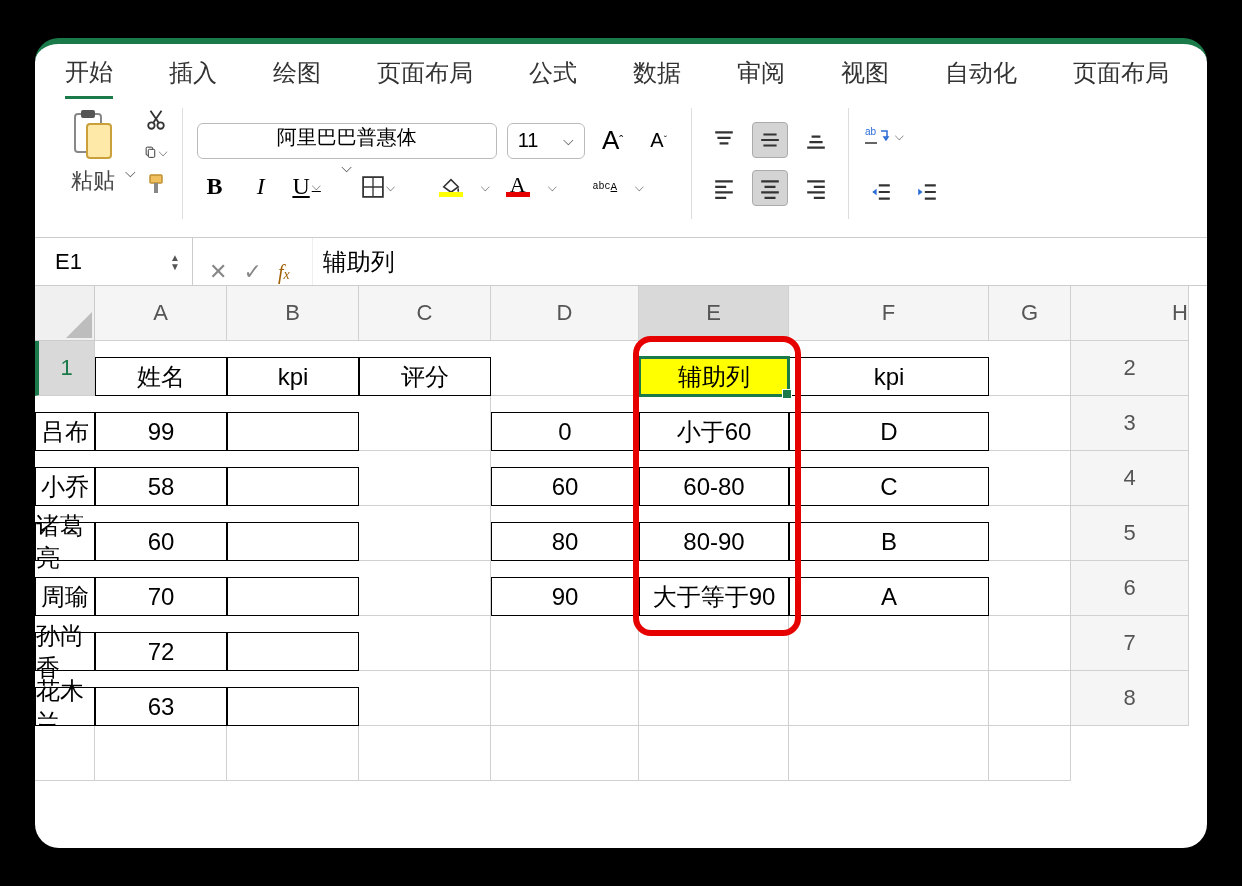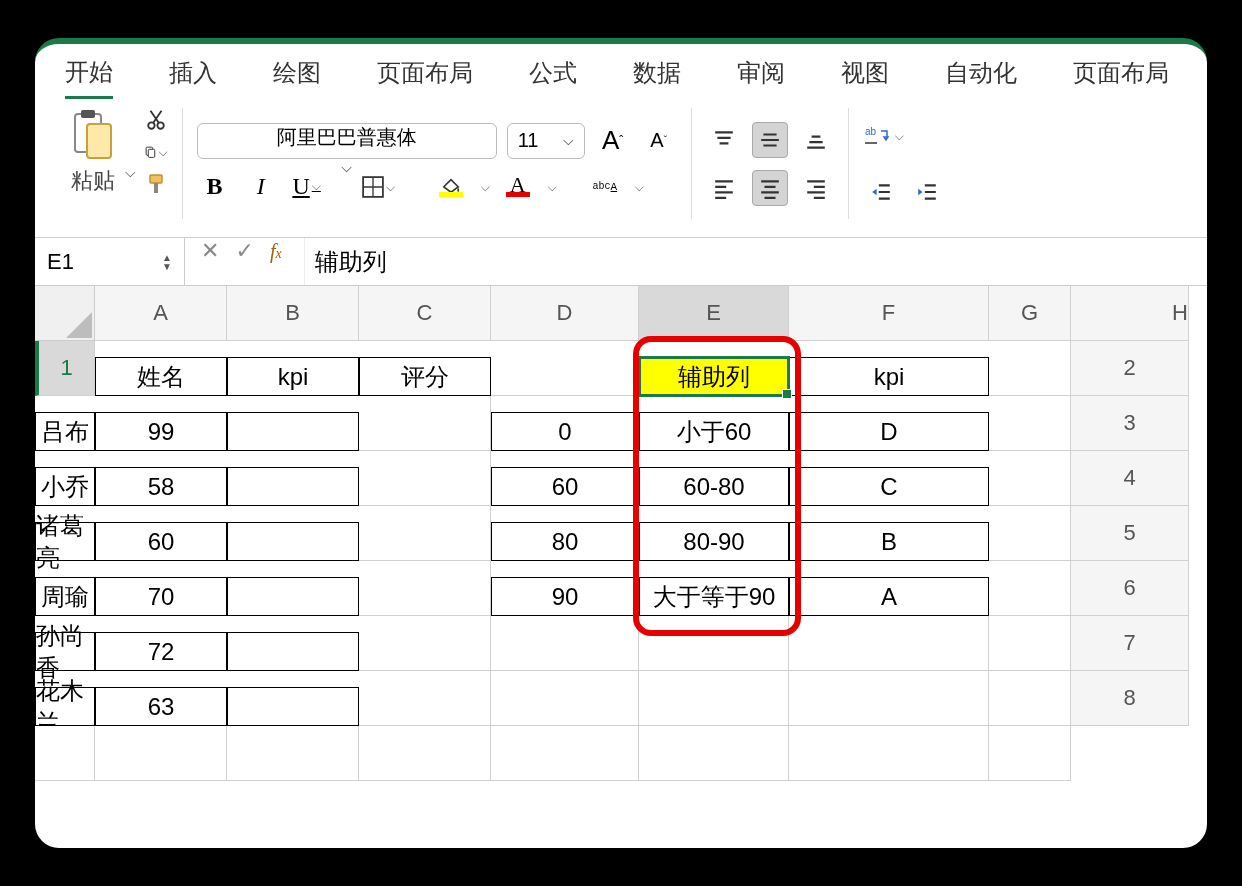--- a/index.html
+++ b/index.html
@@ -93,23 +93,24 @@
 .btn-underline{ text-decoration:underline; font-family:"Times New Roman",serif;}
 .border-ico {width:22px;height:22px;display:inline-block;}
 .bucket-swatch, .font-color-swatch { height:5px; width:24px; display:block; margin-top:-2px;}
 .align-group{ flex-direction: column; gap:12px; justify-content:center;}
 .align-row{ display:flex; gap:10px; align-items:center;}
 .align-btn{ width:36px; height:36px; display:flex; align-items:center; justify-content:center; cursor:pointer; border-radius:4px;}
 .align-btn.active{ background:#d4d4d4; border:1px solid #aaa;}
 .wrap-group{ flex-direction:column; gap:20px; justify-content:center;}
 .namebox-row{
   display:flex;
-  align-items:flex-start;
+  align-items:flex-end;
   height:48px;
   border-bottom: 1px solid #ccc;
+  padding-left: 8px;
 }
 .name-box{
   width:150px;
   height:100%;
   display:flex;
   align-items:center;
   padding:0 12px;
   font-size:22px;
   border-right:1px solid #ccc;
   justify-content:space-between;

